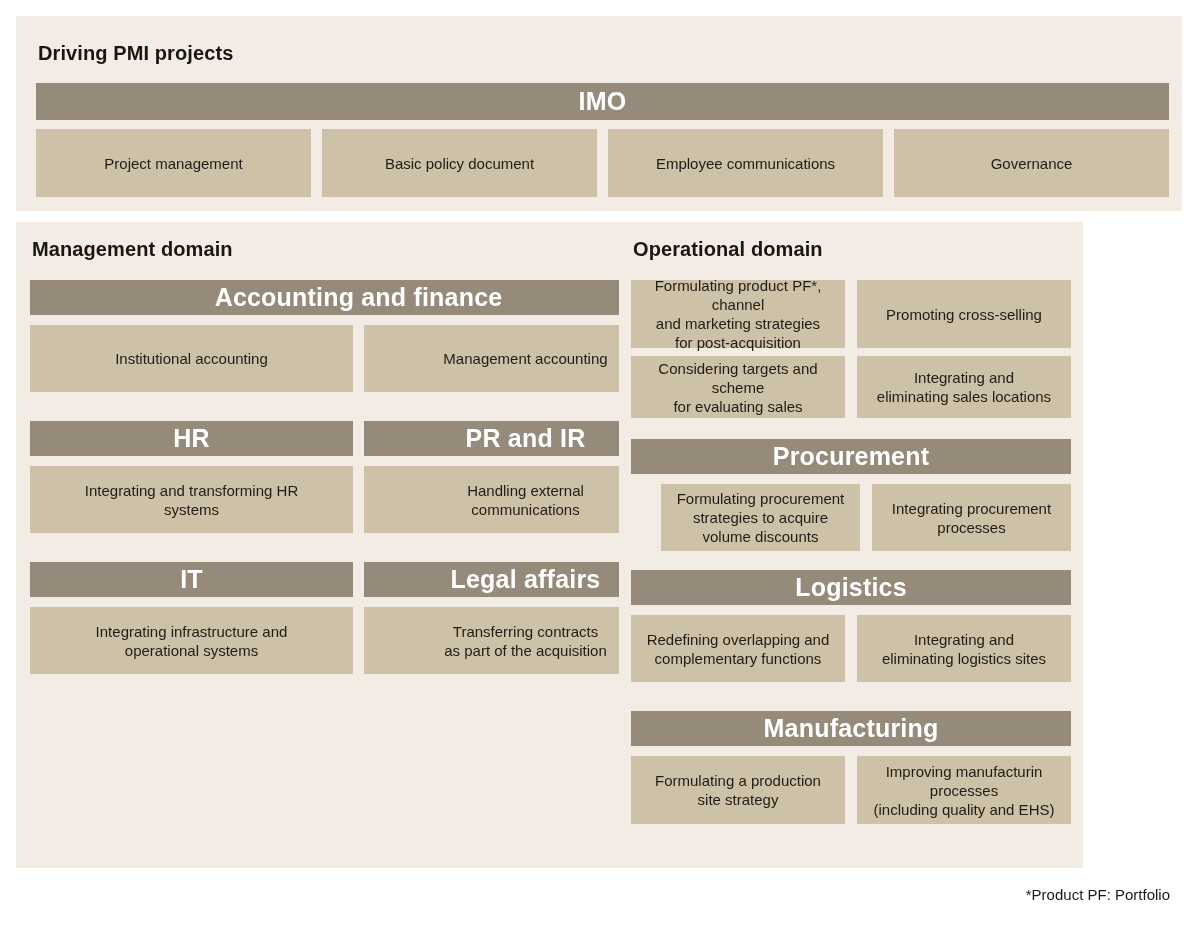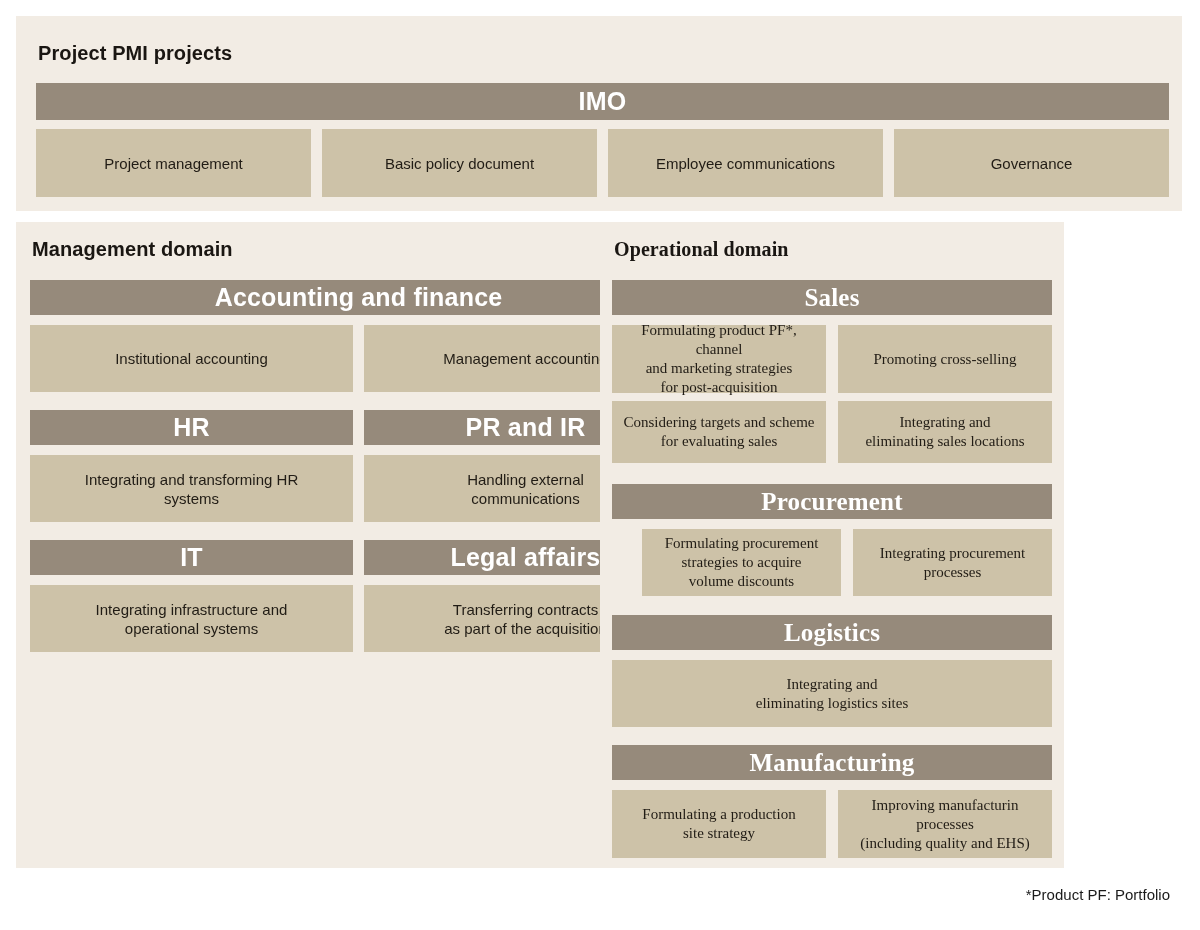--- a/index.html
+++ b/index.html
@@ -27,26 +27,25 @@
     padding: 0 13px 0 20px;
   }
   .panel-left {
     left: 16px;
     top: 222px;
     width: 682px;
     height: 646px;
     padding: 0 11px 0 14px;
   }
   .panel-right {
-    left: 600px;
+    left: 619px;
     top: 222px;
     width: 464px;
     height: 646px;
     padding: 0 12px 0 12px;
-    font-family: Liberation Serif, serif;
   }
   h2.panel-title {
     margin: 0;
     font-size: 20px;
     font-weight: bold;
     color: var(--title-text, #1a1612);
     letter-spacing: 0.1px;
   }
   .panel-top h2.panel-title {
     padding: 26px 0 0 2px;
@@ -86,21 +85,21 @@
     text-align: center;
     white-space: pre-line;
     padding: 4px 8px;
     box-sizing: border-box;
   }
   
   .top-boxes { margin-top: 9px; }
   .top-boxes .box { height: 68px; }
   
   .mb-after-bar { margin-bottom: 10px; }
-  .mb-after-row { margin-bottom: 18px; }
+  .mb-after-row { margin-bottom: 29px; }
   .h67 { height: 67px; }
   .h68 { height: 68px; }
   .h62 { height: 62px; }
   .bar-row .bar { height: 35px; }
   .bar { height: 35px; }
   .panel-top .bar { height: 37px; }
   .mb8 { margin-bottom: 8px; }
   .mb21 { margin-bottom: 21px; }
   .mb19 { margin-bottom: 19px; padding-left: 30px; }
   .footnote {
@@ -111,21 +110,21 @@
     font-weight: 500;
     color: var(--footnote-text, #1a1a1a);
   }
 </style>
 </head>
 <body>
 
 <div>
 
   <section class="panel panel-top">
-    <h2 class="panel-title">Project PMI projects</h2>
+    <h2 class="panel-title">Driving PMI projects</h2>
     <div class="bar">IMO</div>
     <div class="row top-boxes">
       <div class="box">Project management</div>
       <div class="box">Basic policy document</div>
       <div class="box">Employee communications</div>
       <div class="box">Governance</div>
     </div>
   </section>
 
   <section class="panel panel-left">
@@ -156,21 +155,20 @@
       <div class="box h67">Integrating infrastructure and
 operational systems</div>
       <div class="box h67">Transferring contracts
 as part of the acquisition</div>
     </div>
   </section>
 
   <section class="panel panel-right">
     <h2 class="panel-title">Operational domain</h2>
 
-    <div class="bar mb-after-bar">Sales</div>
     <div class="row mb8">
       <div class="box h68">Formulating product PF*, channel
 and marketing strategies
 for post-acquisition</div>
       <div class="box h68">Promoting cross-selling</div>
     </div>
     <div class="row mb21">
       <div class="box h62">Considering targets and scheme
 for evaluating sales</div>
       <div class="box h62">Integrating and
@@ -181,20 +179,22 @@
     <div class="row mb19">
       <div class="box h67">Formulating procurement
 strategies to acquire
 volume discounts</div>
       <div class="box h67">Integrating procurement
 processes</div>
     </div>
 
     <div class="bar mb-after-bar">Logistics</div>
     <div class="row mb-after-row">
+      <div class="box h67">Redefining overlapping and
+complementary functions</div>
       <div class="box h67">Integrating and
 eliminating logistics sites</div>
     </div>
 
     <div class="bar mb-after-bar">Manufacturing</div>
     <div class="row">
       <div class="box h68">Formulating a production
 site strategy</div>
       <div class="box h68">Improving manufacturin
 processes

